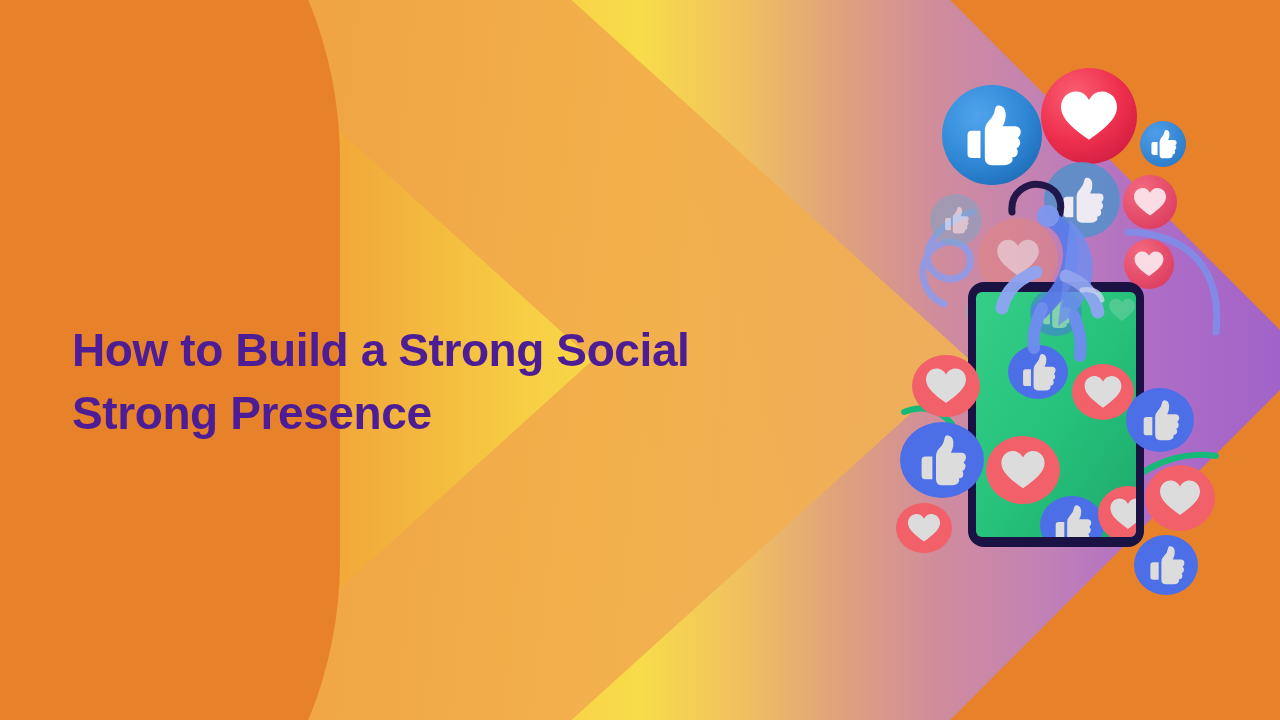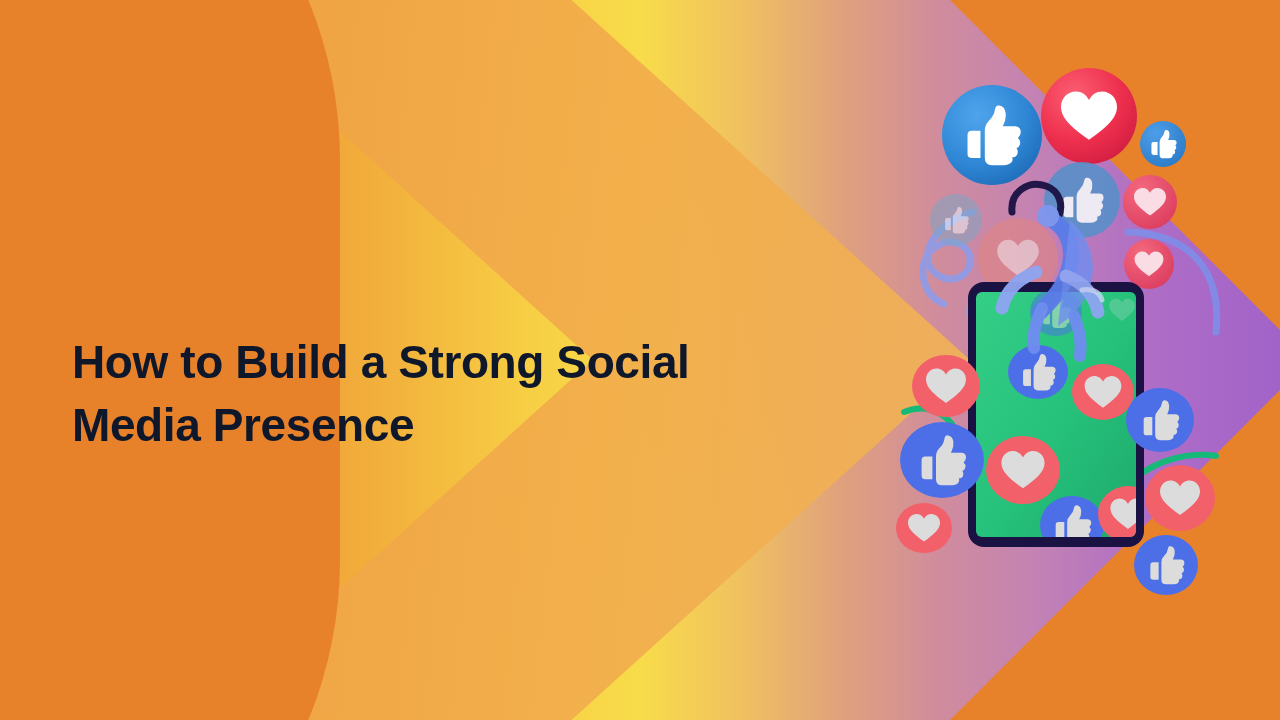--- a/index.html
+++ b/index.html
@@ -80,23 +80,23 @@
     width: 900px;
     height: 1240px;
     background: #E8822A;
     border-radius: 0 420px 420px 0;
   }
 
   
   .headline {
     position: absolute;
     left: 72px;
-    top: 300px;
+    top: 288px;
     width: 700px;
-    color: #0f172a;
+    color: #4c1d95;
     font-size: 46px;
     font-weight: 700;
     line-height: 1.38;
     letter-spacing: -0.4px;
     z-index: 40;
   }
   .headline .ln { display: block; white-space: nowrap; }
 
   
   .art {
@@ -116,21 +116,21 @@
 
   <div class="bg-base"></div>
   <div class="bg-band"></div>
   <div class="chev-light"></div>
   <div class="corner-tr"></div>
   <div class="corner-br"></div>
   <div class="chev-solid"></div>
 
   <h1 class="headline">
     <span class="ln">How to Build a Strong Social</span>
-    <span class="ln">Media Presence</span>
+    <span class="ln">Strong Presence</span>
   </h1>
 
   <div class="art">
     <svg viewBox="0 0 420 580" xmlns="http://www.w3.org/2000/svg">
       <defs>
 
         <symbol id="thumb" viewBox="0 0 100 100">
           <path d="M34 44 L34 82 L22 82 Q16 82 16 76 L16 50 Q16 44 22 44 Z
                    M40 44 Q40 36 46 30 Q53 23 54 15 Q55 8 60 9 Q68 10 69 20
                    Q70 29 65 38 L82 38 Q90 38 90 46 Q90 51 86 54 Q90 57 89 62

